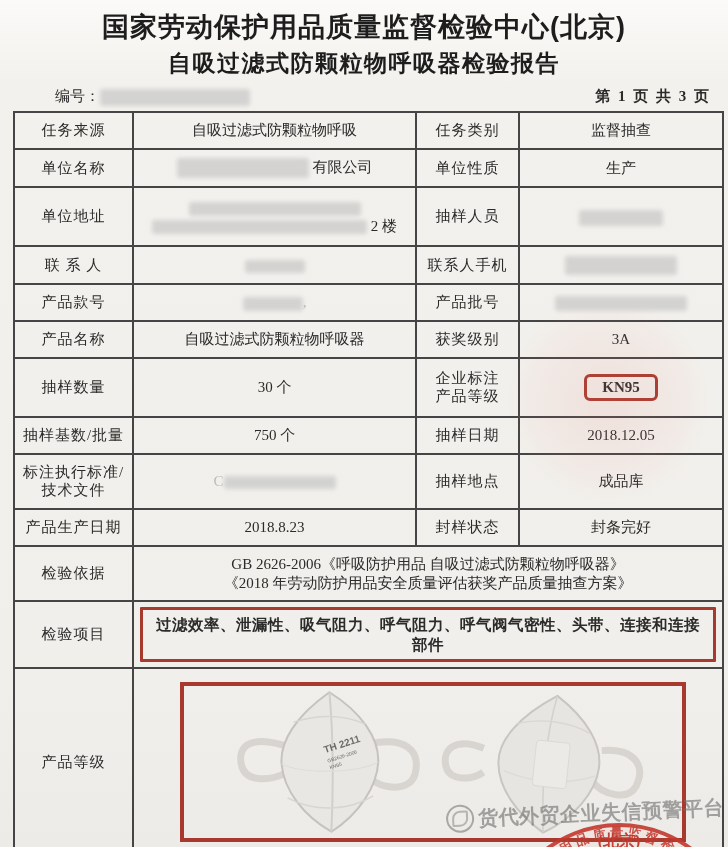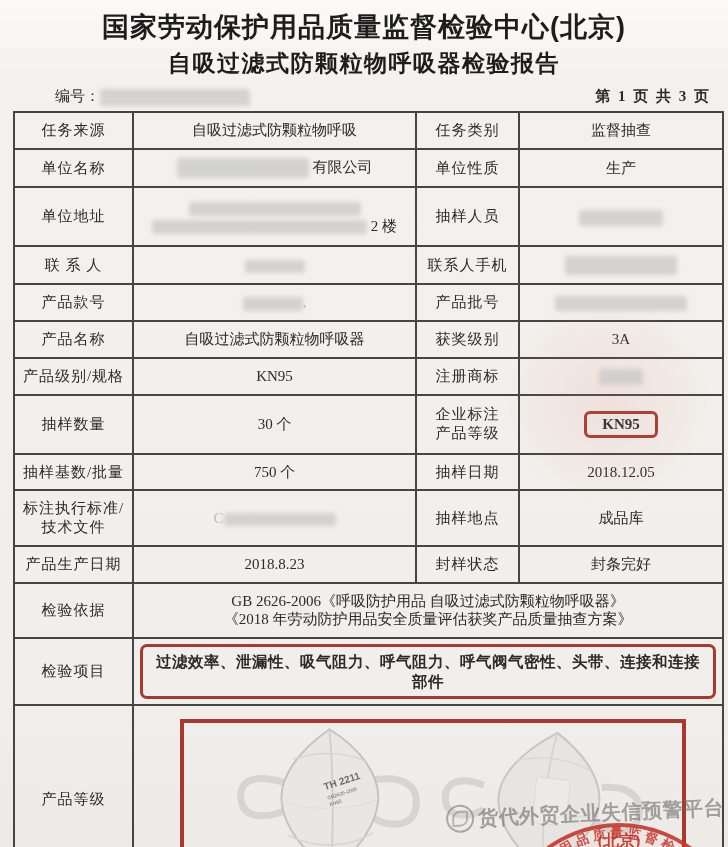--- a/index.html
+++ b/index.html
@@ -28,21 +28,21 @@
                overflow:hidden;line-height:1.25;}
   td.lbl{letter-spacing:1px;}
   td.lft{text-align:left;padding-left:14px;}
   tr.h31{height:31px}tr.h38{height:38px}tr.h45{height:59px}tr.h30{height:30px}
   tr.h29{height:15px}tr.h40{height:32px}tr.h53{height:51px}tr.h47{height:47px}
   tr.h188{height:188px}tr.h140{height:140px}
   .two-line span{display:block;}
   
   .redbox-inline{display:inline-block;border:3px solid #a8392e;border-radius:6px;
                  padding:1px 15px;font-weight:bold;}
-  .redbox-items{display:block;border:3px solid #a8392e;border-radius:7px;margin:3px 2px;
+  .redbox-items{display:block;border:3px solid #a8392e;border-radius:1px;margin:3px 2px;
                 padding:5px 6px;font-weight:bold;font-size:15.5px;letter-spacing:.5px;text-align:center;}
   .photo-frame{position:relative;border:4px solid #a8392e;margin:8px 36px 8px 46px;height:152px;
                background:transparent;}
   
   .concl{padding:8px 10px 0 14px;text-align:left;}
   .concl .ln{display:block;font-size:15px;line-height:1.75;}
   .concl .ln1{text-indent:2em;}
   
   .haze{position:absolute;right:20px;top:300px;width:200px;height:200px;border-radius:50%;
         background:radial-gradient(circle,rgba(225,130,120,.14) 0%,rgba(225,130,120,.05) 55%,transparent 72%);
@@ -125,26 +125,20 @@
       <td><span class="redact rw130" style="height:15px"></span></td>
     </tr>
 
     <tr class="h30">
       <td class="lbl">产品名称</td>
       <td>自吸过滤式防颗粒物呼吸器</td>
       <td class="lbl">获奖级别</td>
       <td>3A</td>
     </tr>
 
-    <tr class="h30">
-      <td class="lbl">产品级别/规格</td>
-      <td>KN95</td>
-      <td class="lbl">注册商标</td>
-      <td><span class="redact rw40"></span></td>
-    </tr>
 
     <tr class="h45">
       <td class="lbl">抽样数量</td>
       <td>30 个</td>
       <td class="lbl two-line">
         <span>企业标注</span>
         <span>产品等级</span>
       </td>
       <td>
         <span class="redbox-inline">KN95</span>

